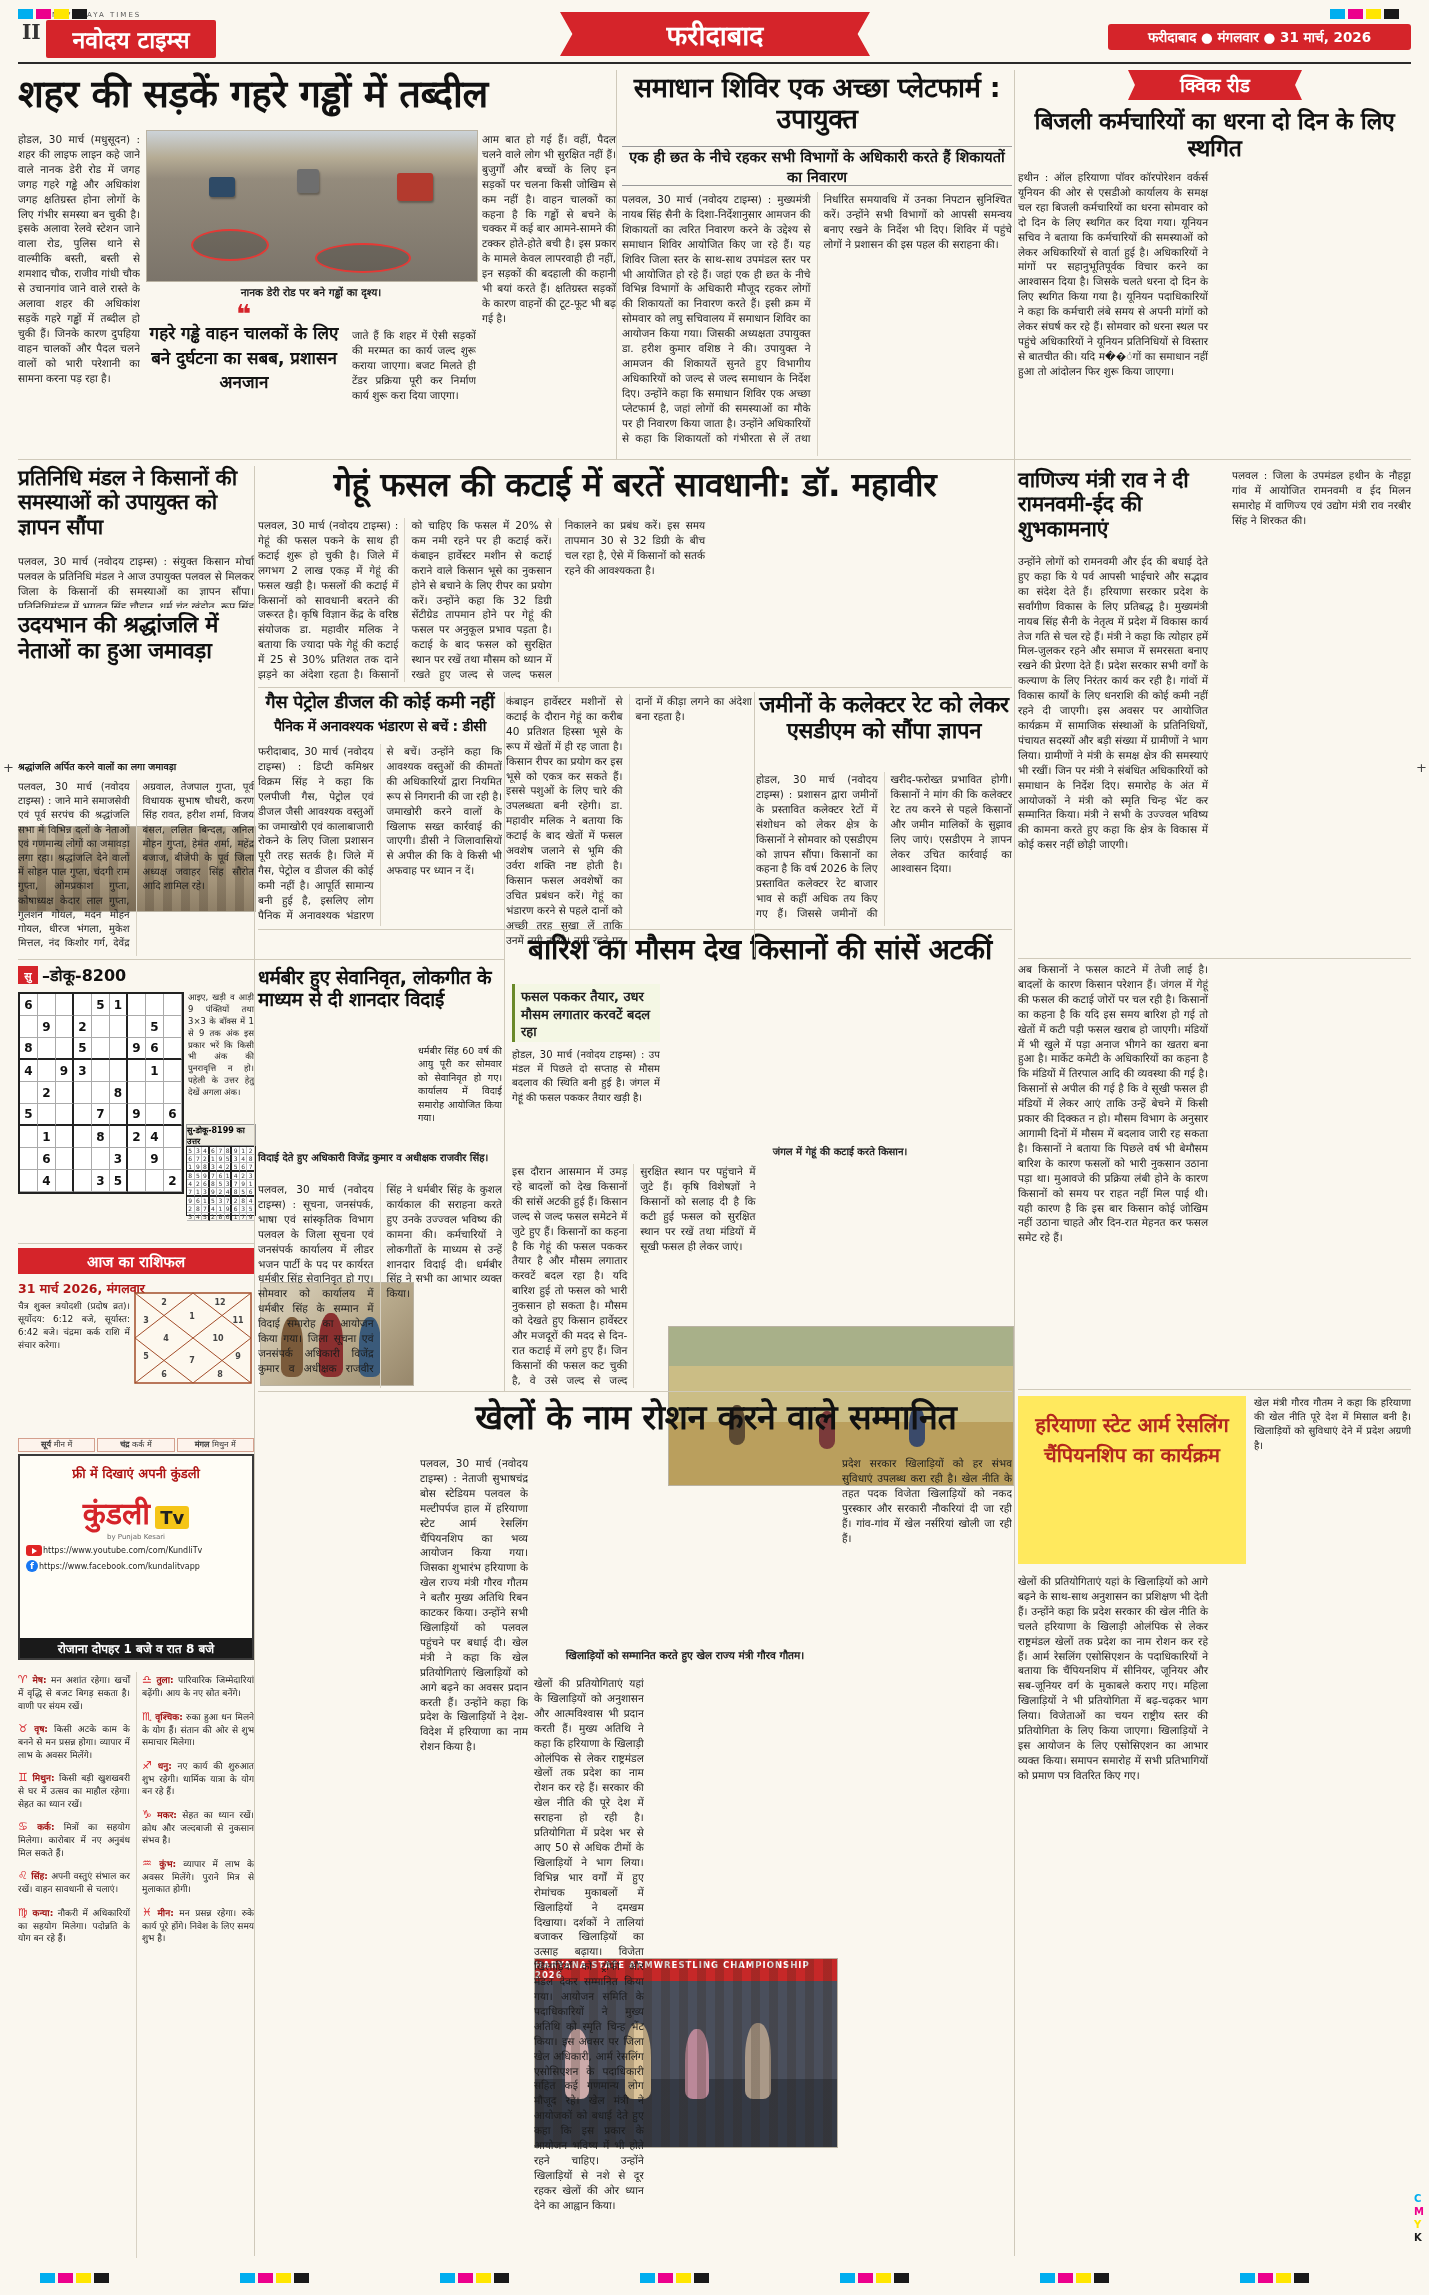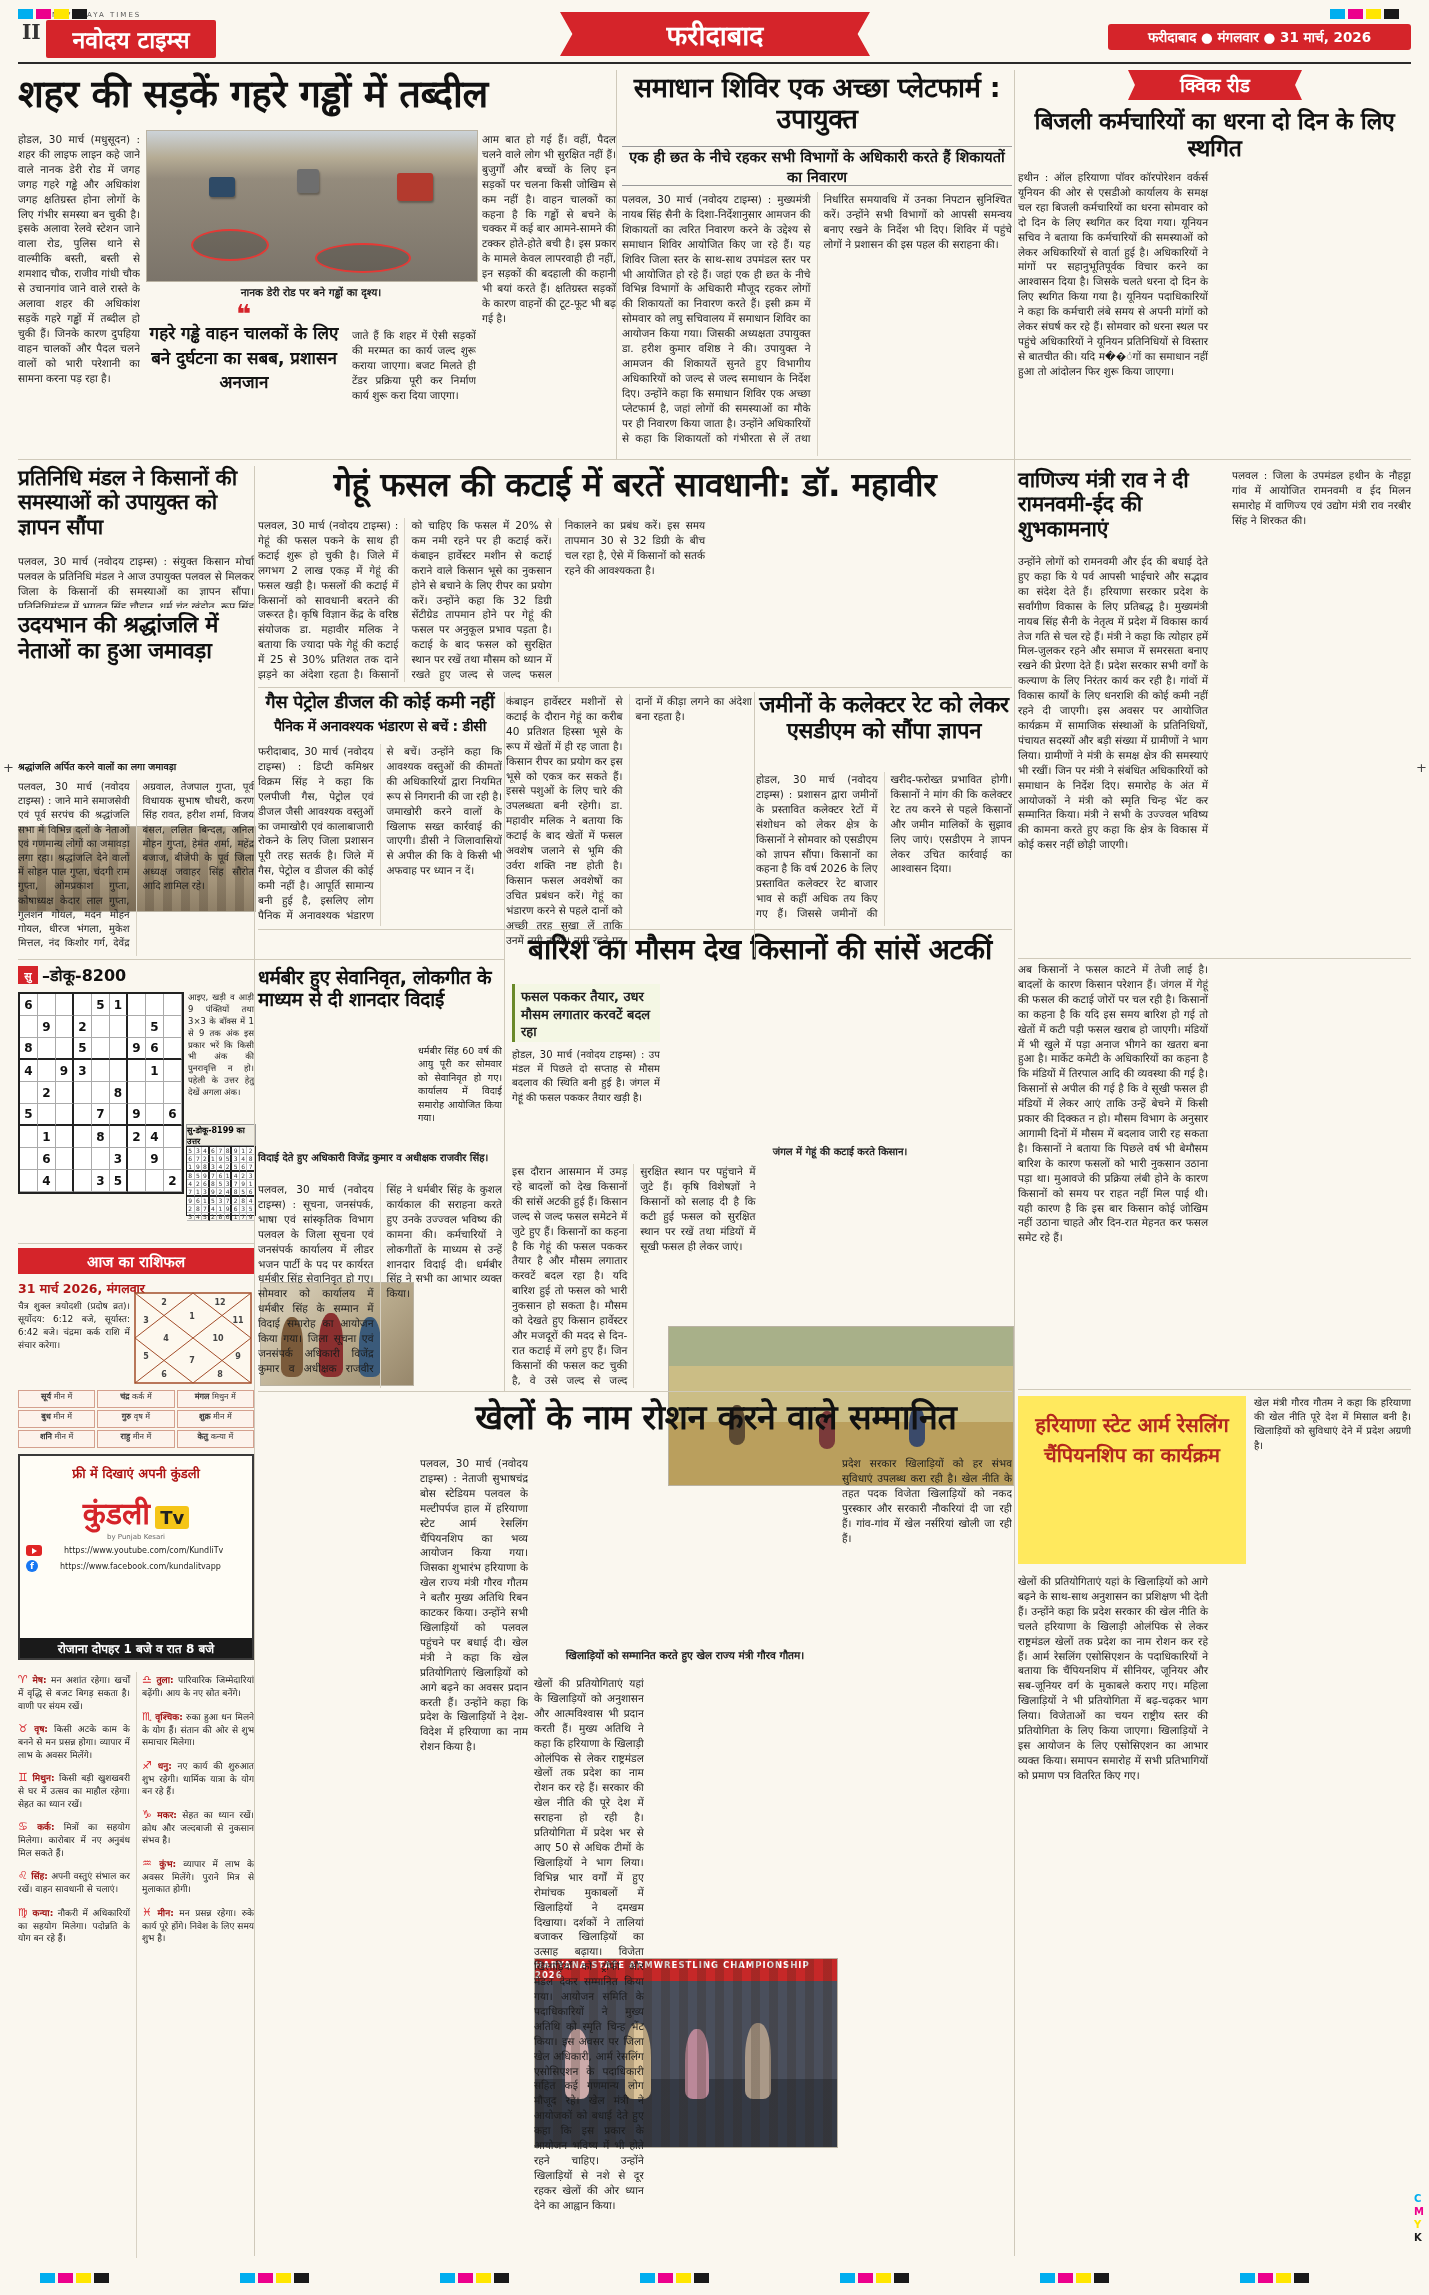--- a/index.html
+++ b/index.html
@@ -30,30 +30,30 @@
   .fig{position:absolute;border-radius:45% 45% 8px 8px;}
   .inset-q{font-weight:700;text-align:center;color:#141414;}
   .inset-q .qm{color:#d5242a;font-size:26px;line-height:.5;display:block;}
   .sgrid{display:grid;grid-template-columns:repeat(9,1fr);grid-template-rows:repeat(9,1fr);border:2px solid #222;background:#fff;}
   .sud-c{border-right:1px solid #aaa;border-bottom:1px solid #aaa;display:flex;align-items:center;justify-content:center;
          font-size:12px;font-weight:700;color:#111;}
   .sud-a{border-right:.5px solid #bbb;border-bottom:.5px solid #bbb;display:flex;align-items:center;justify-content:center;
          font-size:6px;color:#333;}
   .sud-c.br,.sud-a.br{border-right:2px solid #222;}
   .sud-c.bb,.sud-a.bb{border-bottom:2px solid #222;}
-  .planet{border:1px solid #d4a08e;background:#fdf3ec;font-size:8px;text-align:center;padding:1px 2px;color:#333;line-height:1.3;}
+  .planet{border:1px solid #d4a08e;background:#fdf3ec;font-size:8px;text-align:center;padding:1px 2px;color:#333;line-height:1.3;margin-top:48px;}
   .rashi{break-inside:avoid;margin-bottom:9px;font-size:9px;line-height:1.38;color:#222;text-align:justify;}
   .rashi b{color:#a01515;}
   .ricon{color:#d5242a;font-size:11px;margin-right:3px;}
   .khouse{position:absolute;font-size:8px;font-weight:700;color:#444;transform:translate(-50%,-50%);}
   .yt{width:16px;height:11px;background:#e02424;border-radius:3px;position:relative;flex:none;}
   .yt::after{content:"";position:absolute;left:6px;top:2.5px;border-left:5px solid #fff;border-top:3px solid transparent;border-bottom:3px solid transparent;}
   .fbi{width:12px;height:12px;border-radius:50%;background:#1877f2;color:#fff;font-size:9px;font-weight:700;
        display:flex;align-items:center;justify-content:center;flex:none;}
-  .adrow{display:flex;align-items:center;gap:22px;font-size:8px;color:#222;margin:4px 6px;}
+  .adrow{display:flex;align-items:center;gap:1px;font-size:8px;color:#222;margin:4px 6px;}
   .ink{display:inline-block;width:15px;height:10px;margin-right:3px;}
   .subbar{font-weight:700;text-align:center;border-top:1px solid #999;border-bottom:1px solid #999;
           display:flex;align-items:center;justify-content:center;color:#151515;}
 </style>
 </head>
 <body>
 
 <div class="page">
 
   <div class="abs" style="left:22px;top:20px;font-size:20px;font-weight:700;color:#333;font-family:'DejaVu Serif',serif;">II</div>

